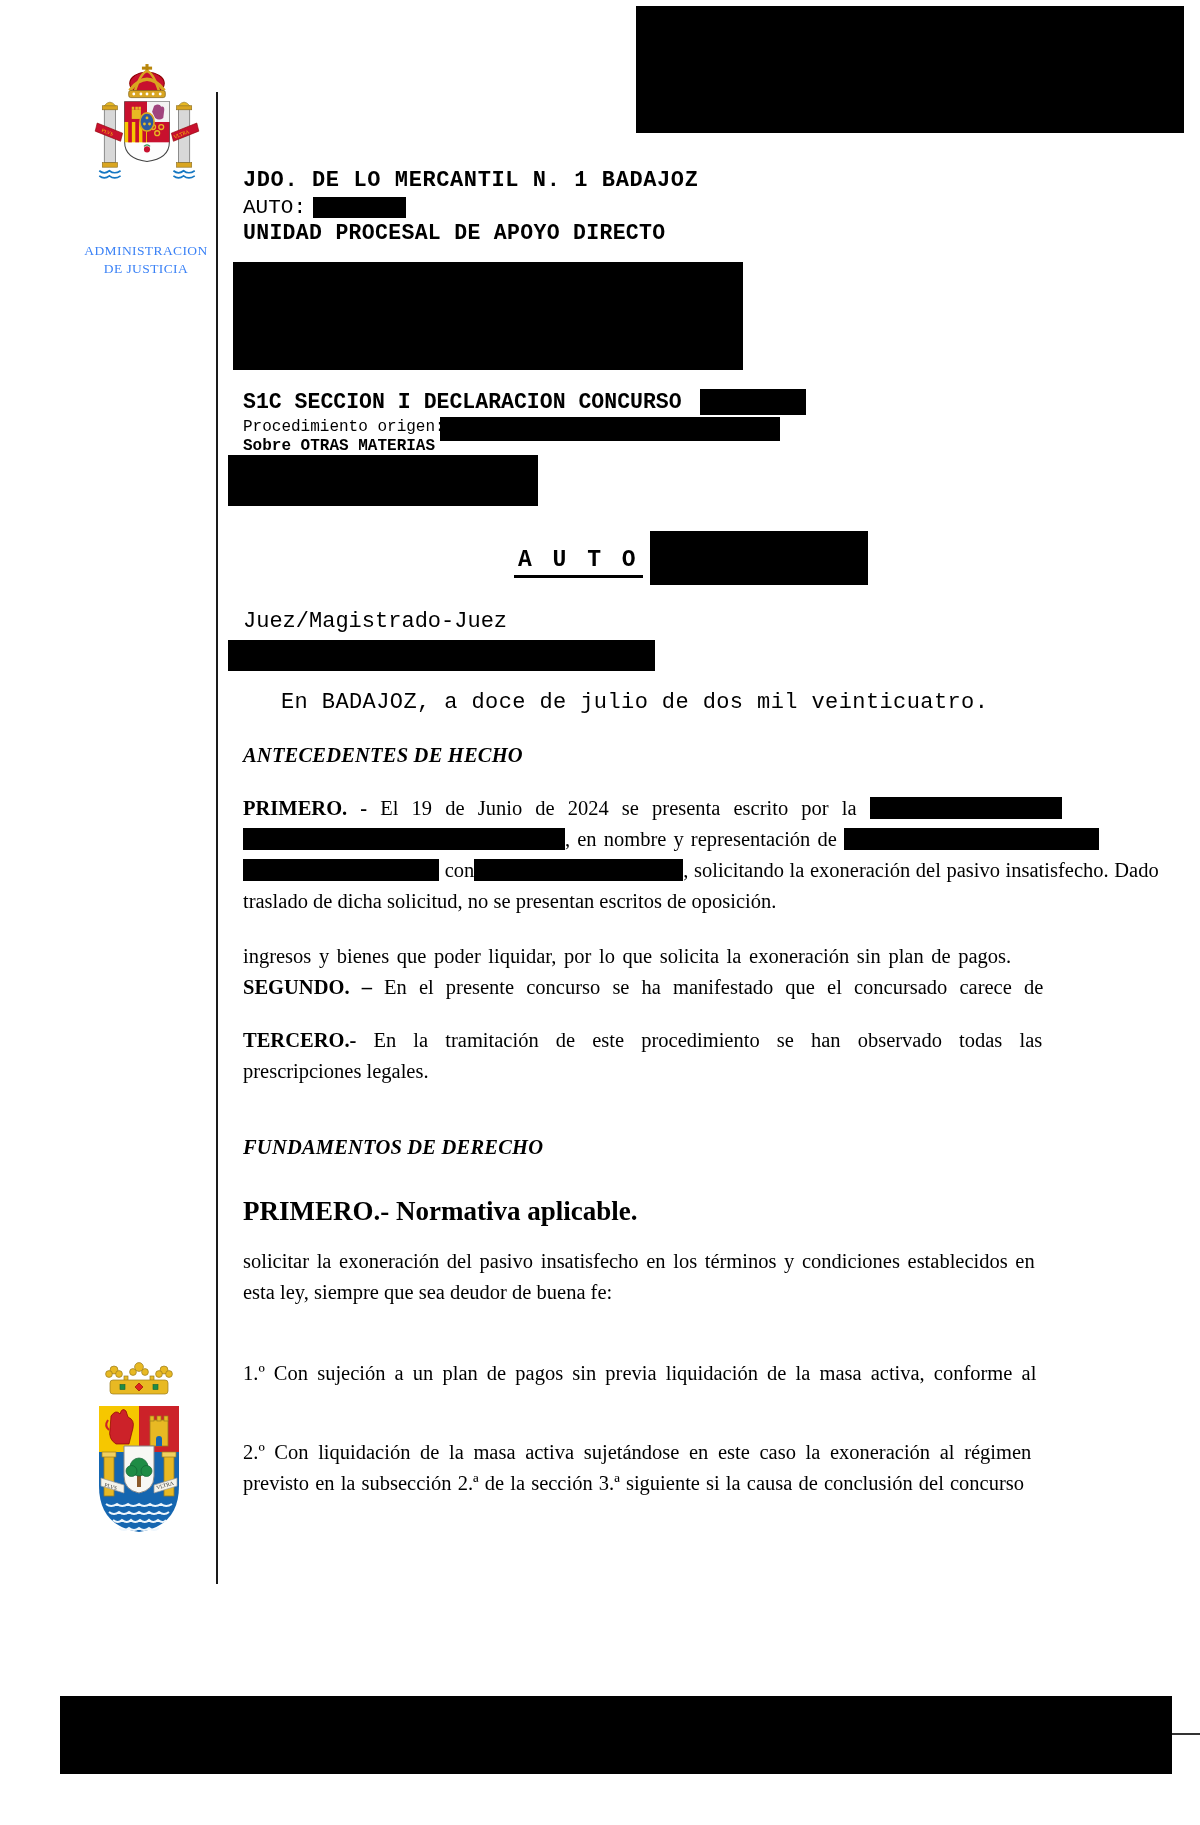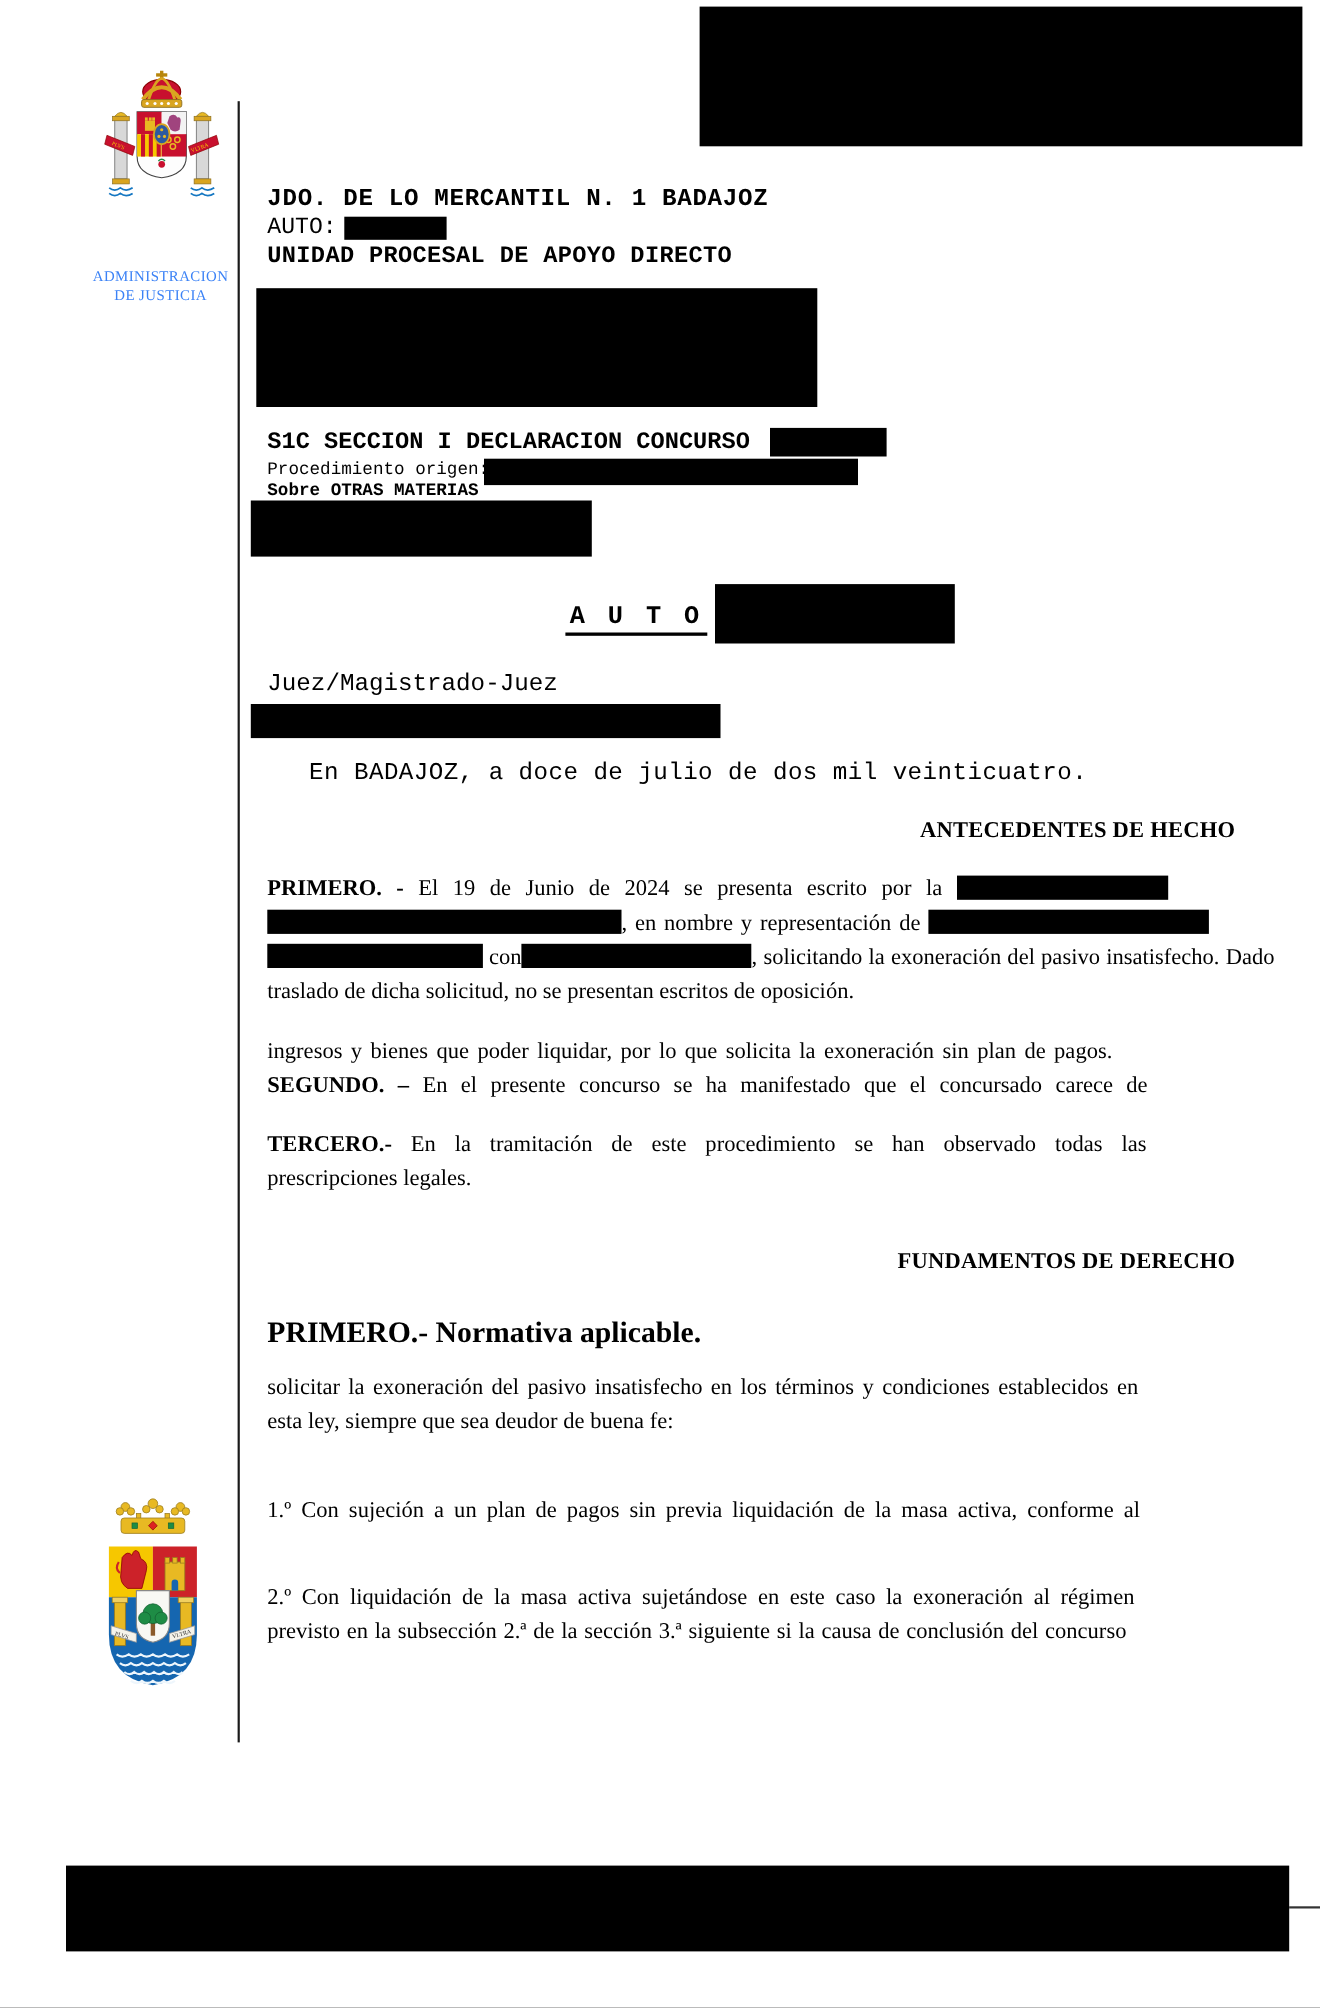--- a/index.html
+++ b/index.html
@@ -14,21 +14,21 @@
   #court-name{left:243px;top:168px;font-size:22px;font-weight:700;letter-spacing:0.6px;}
   #auto-line{left:243px;top:196px;font-size:21px;}
   #unit-name{left:243px;top:221px;font-size:21.5px;font-weight:700;letter-spacing:0.3px;}
   #section-line{left:243px;top:390px;font-size:21.5px;font-weight:700;}
   #origin-line{left:243px;top:418px;font-size:16px;}
   #subject-line{left:243px;top:437px;font-size:16px;font-weight:700;}
   #title-auto{left:514px;top:547px;font-size:23px;font-weight:700;letter-spacing:3.5px;
               border-bottom:3px solid #000;padding:0 4px 2px 4px;}
   #judge-label{left:243px;top:609px;font-size:22px;}
   #place-date{left:243px;top:690px;font-size:22px;letter-spacing:0.4px;margin-left:38px;}
-  .heading{left:243px;width:880px;text-align:right;font-weight:700;font-size:20.5px;letter-spacing:0.2px;}
+  .heading{left:243px;width:880px;text-align:left;font-weight:700;font-size:20.5px;letter-spacing:0.2px;font-style:italic;}
   #heading-antecedentes{top:744px;}
   #heading-fundamentos{top:1136px;}
   #heading-normativa{left:243px;top:1196px;font-weight:700;font-size:27px;}
   #body-text{position:absolute;top:0;}
   .para{position:absolute;left:0;font-size:20.5px;}
   .tline{height:31px;line-height:31px;white-space:pre;}
   #justice-caption{left:70px;top:222px;width:152px;text-align:center;font-size:13.5px;
                    letter-spacing:0.4px;color:#3b82f6;line-height:18px;margin-top:20px;}
   #bottom-edge-line{left:1172px;top:1733px;width:28px;height:2px;background:#333;}
   svg text{font-family:"Liberation Serif","DejaVu Serif",serif;}

